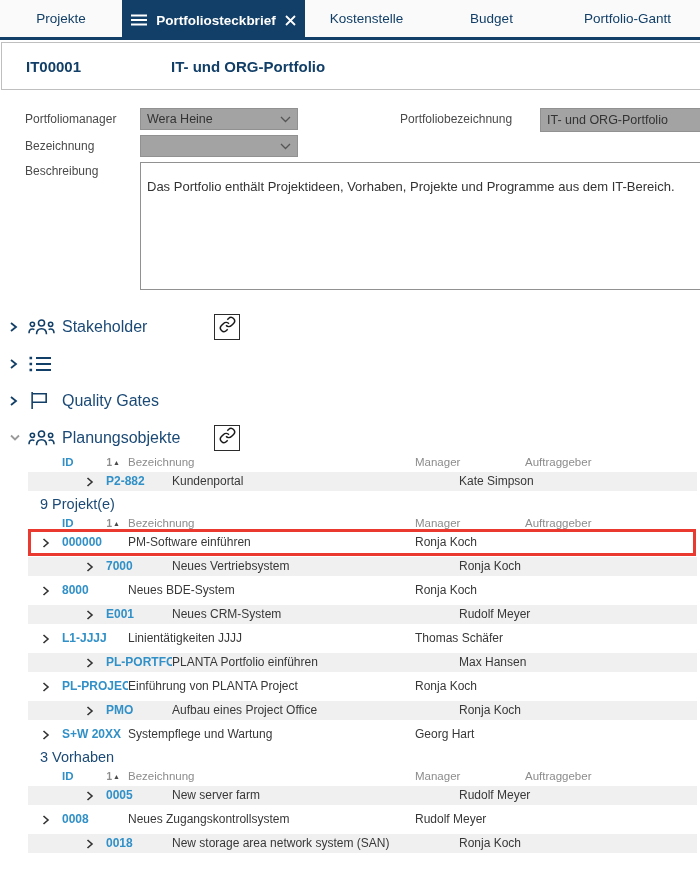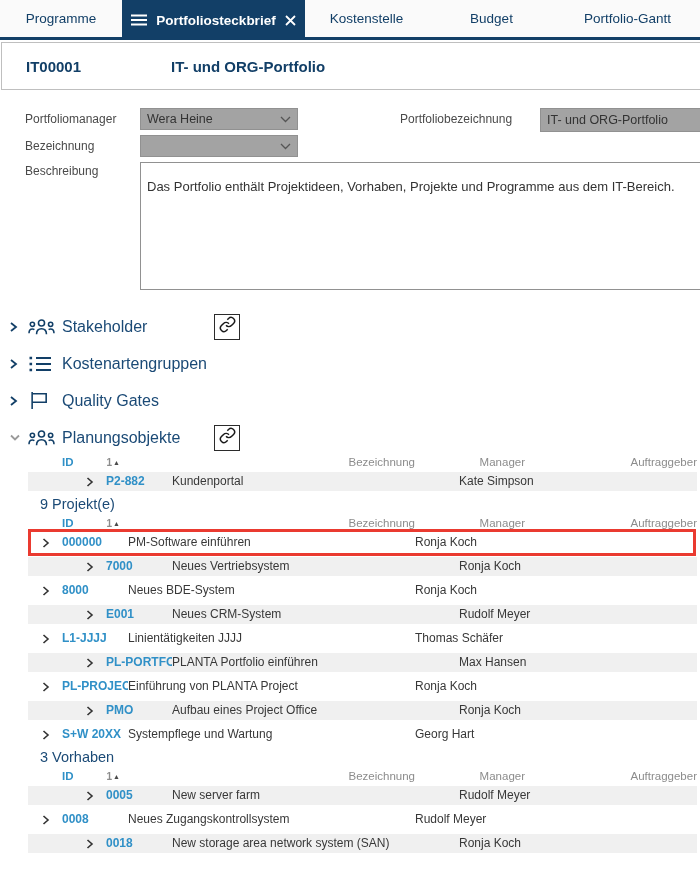--- a/index.html
+++ b/index.html
@@ -51,41 +51,41 @@
   .sec-icon{position:absolute;left:28px;display:inline-flex;}
   .sec-label{position:absolute;left:62px;font-size:16px;font-weight:400;color:#1b4a76;}
   .link-btn{
     position:absolute;left:214px;width:24px;height:24px;border:1px solid #2b2b2b;
     background:#fff;display:inline-flex;align-items:center;justify-content:center;cursor:pointer;
   }
   
   .planning{position:absolute;top:456px;left:0;width:700px;}
   .group-title{margin:2px 0 4px 40px;height:17px;font-size:14.5px;color:#1b4a76;line-height:17px;}
   .trow{display:grid;grid-template-columns:34px 66px 287px 110px 1fr;margin-left:28px;width:669px;box-sizing:border-box;}
-  .thead{height:13px;line-height:13px;margin-bottom:3px;font-size:11.5px;color:#8c8c8c;text-align:right;}
+  .thead{height:13px;line-height:13px;margin-bottom:3px;font-size:11.5px;color:#8c8c8c;}
   .thead .c-id{display:flex;justify-content:space-between;padding-right:8px;}
   .sort-num{color:#8c8c8c;font-size:10px;}
   .sort-tri{color:#4a4a4a;font-size:7px;margin-left:1px;position:relative;top:-1px;}
   .row{height:19px;line-height:19px;margin-bottom:5px;font-size:12px;color:#383838;position:relative;cursor:pointer;}
   .row.shaded{background:#f0f0f0;padding-left:44px;}
   .row.selected::after{
     content:"";position:absolute;left:0;right:1px;top:-4px;bottom:-4px;
     border:3px solid #EA3A30;pointer-events:none;z-index:2;
   }
   .c-ch{padding-left:14px;display:flex;align-items:center;}
   .c-id{color:#3090C7;font-weight:bold;white-space:nowrap;overflow:hidden;}
   .c-bez{white-space:nowrap;overflow:hidden;}
   .c-man,.c-auf{white-space:nowrap;overflow:hidden;}
 </style>
 </head>
 <body>
 
 <div class="tabbar" id="tabbar">
     <div class="tab" style="width: 122px;">
-      <span class="tlabel">Programme</span>
+      <span class="tlabel">Projekte</span>
     </div>
     <div class="tab active" style="width: 183px;">
       <span class="ticon">
         <svg width="16" height="12" viewBox="0 0 16 12">
           <path d="M0 1.5h16M0 6h16M0 10.5h16" stroke="#fff" stroke-width="2"></path>
         </svg>
       </span>
       <span class="tlabel">Portfoliosteckbrief</span>
       <span class="ticon">
         <svg width="11" height="11" viewBox="0 0 11 11">
@@ -169,21 +169,20 @@
         <svg width="11" height="14" viewBox="0 0 11 14">
           <path d="M3 3 L8 7 L3 11" stroke="#123F67" stroke-width="1.8" fill="none"></path>
         </svg>
       </span>
       <span class="sec-icon">
         <svg width="24" height="18" viewBox="0 0 24 18" stroke="#123F67">
           <path d="M1.5 3 h2.6 M1.5 9 h2.6 M1.5 15 h2.6" stroke-width="2.6"></path>
           <path d="M8 3 h15 M8 9 h15 M8 15 h15" stroke-width="2"></path>
         </svg>
       </span>
-      <span class="sec-label">Kostenartengruppen</span>
     </div>
     <div class="section">
       <span class="sec-chevron">
         <svg width="11" height="14" viewBox="0 0 11 14">
           <path d="M3 3 L8 7 L3 11" stroke="#123F67" stroke-width="1.8" fill="none"></path>
         </svg>
       </span>
       <span class="sec-icon">
         <svg width="22" height="19" viewBox="0 0 20 18" fill="none" stroke="#123F67" stroke-width="1.5">
           <path d="M3.5 1 V17"></path>

